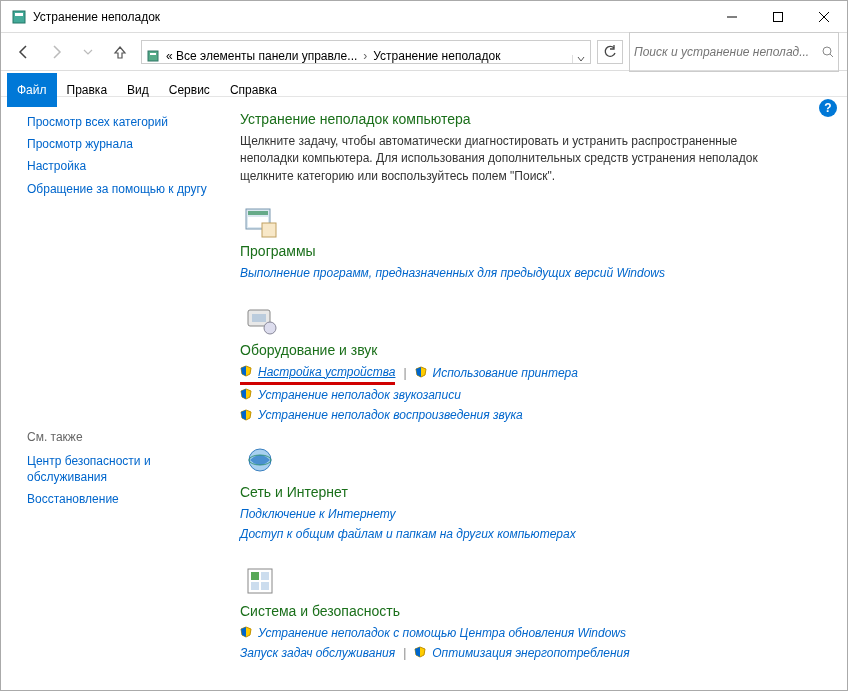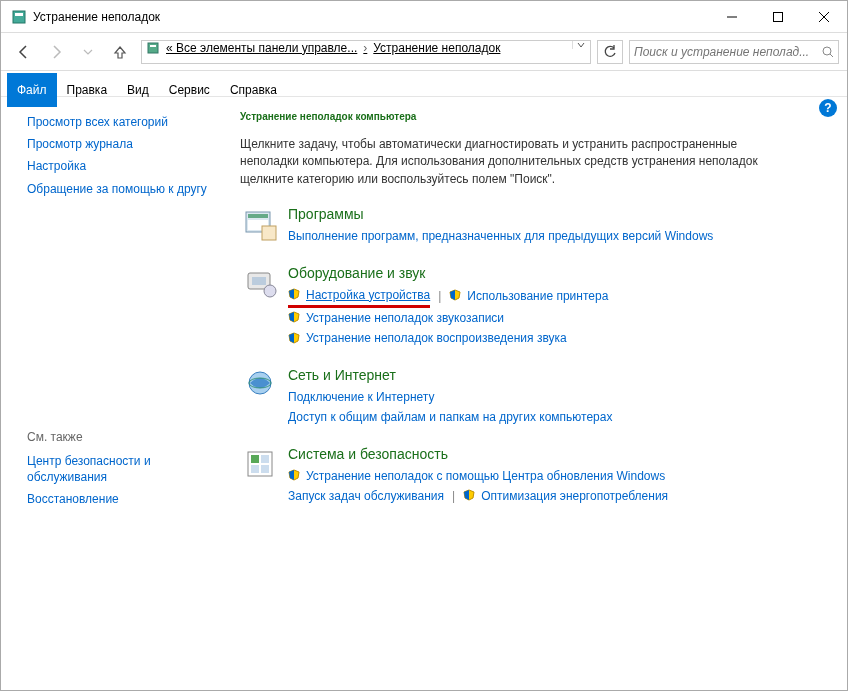--- a/index.html
+++ b/index.html
@@ -5,46 +5,46 @@
     * { margin: 0; padding: 0; box-sizing: border-box; font-family: "Segoe UI", Tahoma, sans-serif; }
     body { background: #fff; width: 848px; height: 691px; border: 1px solid #aaa; overflow: hidden; }
     .titlebar { height: 32px; display: flex; align-items: center; padding: 0 0 0 10px; border-bottom: 1px solid #ddd; }
     .titlebar-icon { width: 16px; height: 16px; display: inline-flex; align-items: center; justify-content: center; margin-right: 6px; }
     .titlebar-text { font-size: 12px; flex: 1; }
     .win-btns { display: flex; }
     .win-btn { width: 46px; height: 32px; display: flex; align-items: center; justify-content: center; cursor: pointer; }
     .navbar { height: 38px; display: flex; align-items: center; padding: 0 8px; gap: 2px; border-bottom: 1px solid #ddd; }
     .nav-arrow { width: 30px; height: 28px; display: flex; align-items: center; justify-content: center; color: #555; cursor: pointer; }
     .nav-arrow.disabled { color: #bbb; }
-    .addr-wrap { flex: 1; display: flex; align-items: flex-start; height: 24px; border: 1px solid #ccc; background: #fff; margin: 0 4px; font-size: 12px; padding: 0 2px; text-decoration: underline; }
+    .addr-wrap { flex: 1; display: flex; align-items: flex-end; height: 24px; border: 1px solid #ccc; background: #fff; margin: 0 4px; font-size: 12px; padding: 0 2px; }
     .addr-icon { width: 18px; display: flex; align-items: center; justify-content: center; }
     .addr-seg { padding: 0 4px; color: #000; white-space: nowrap; }
     .addr-sep { color: #666; padding: 0 2px; }
     .addr-drop { width: 16px; display: flex; align-items: center; justify-content: center; border-left: 1px solid #ddd; margin-left: auto; color: #555;}
     .refresh-btn { width: 26px; height: 24px; border: 1px solid #ccc; display: flex; align-items: center; justify-content: center; color: #444; cursor:pointer;}
-    .search-wrap { width: 210px; height: 24px; border: 1px solid #ccc; display: flex; align-items: center; padding: 0 4px; margin-left: 4px; }
+    .search-wrap { width: 210px; height: 40px; border: 1px solid #ccc; display: flex; align-items: center; padding: 0 4px; margin-left: 4px; }
     .search-input { border: none; outline: none; font-size: 12px; flex: 1; color: #888; font-style: italic; }
     .menubar { height: 26px; display: flex; align-items: center; padding: 0 6px; gap: 0; border-bottom: 1px solid #e5e5e5; font-size: 12px; background:#fff;}
     .menu-item { padding: 10px 10px; cursor: pointer; margin-top: 12px; }
     .menu-item.active { background: #0078d7; color: #fff; }
     .body-wrap { display: flex; height: calc(100% - 96px); position: relative; }
     .sidebar { width: 225px; padding: 14px 10px 10px 26px; font-size: 12px; }
     .sidebar-blk { margin-bottom: 12px; }
     .sidebar-link { color: #0066cc; cursor: pointer; display: block; padding: 3px 0; line-height: 1.35; }
     .see-also { margin-top: 230px; color: #666; font-size: 12px; padding-bottom: 6px; }
     .main { flex: 1; padding: 14px 20px 10px 14px; position: relative; }
     .help-icon { position: absolute; top: 2px; right: 10px; width: 18px; height: 18px; border-radius: 50%; background: #0078d7; color: #fff; font-size: 12px; font-weight: bold; display: flex; align-items: center; justify-content: center; cursor:pointer;}
-    .heading { color: #1a6f1a; font-size: 10px; font-weight: 700; margin-bottom: 14px; }
+    .heading { color: #1a6f1a; font-size: 14px; font-weight: 400; margin-bottom: 6px; }
     .desc { font-size: 12px; color: #333; line-height: 1.45; margin-bottom: 18px; max-width: 540px;}
-    .cat-row { display: flex; margin-bottom: 18px; }
+    .cat-row { display: flex; margin-bottom: 18px; flex-direction: column; }
     .cat-icon { width: 40px; height: 40px; margin-right: 8px; display:flex; align-items:flex-start; justify-content:center; }
     .cat-body { flex: 1; }
     .cat-title { color: #1a6f1a; font-size: 14px; margin-bottom: 4px; cursor:pointer; }
     .links-line { font-size: 12px; color: #0066cc; line-height: 1.7; display: flex; flex-wrap: wrap; align-items: center; gap: 0; }
-    .link-item { display: inline-flex; align-items: center; cursor: pointer; }
+    .link-item { display: inline-flex; align-items: center; cursor: pointer; font-style: italic; }
     .link-item.hl { text-decoration: underline; border-bottom: 3px solid #d00000; padding-bottom: 0px; border-radius:0;}
     .shield { width: 14px; height: 14px; margin-right: 4px; display:inline-flex; }
     .sep-pipe { color: #888; padding: 0 8px; }
     svg { display: block; }
   </style>
 </head>
 <body>
 
 <div class="titlebar">
   <span class="titlebar-icon">

